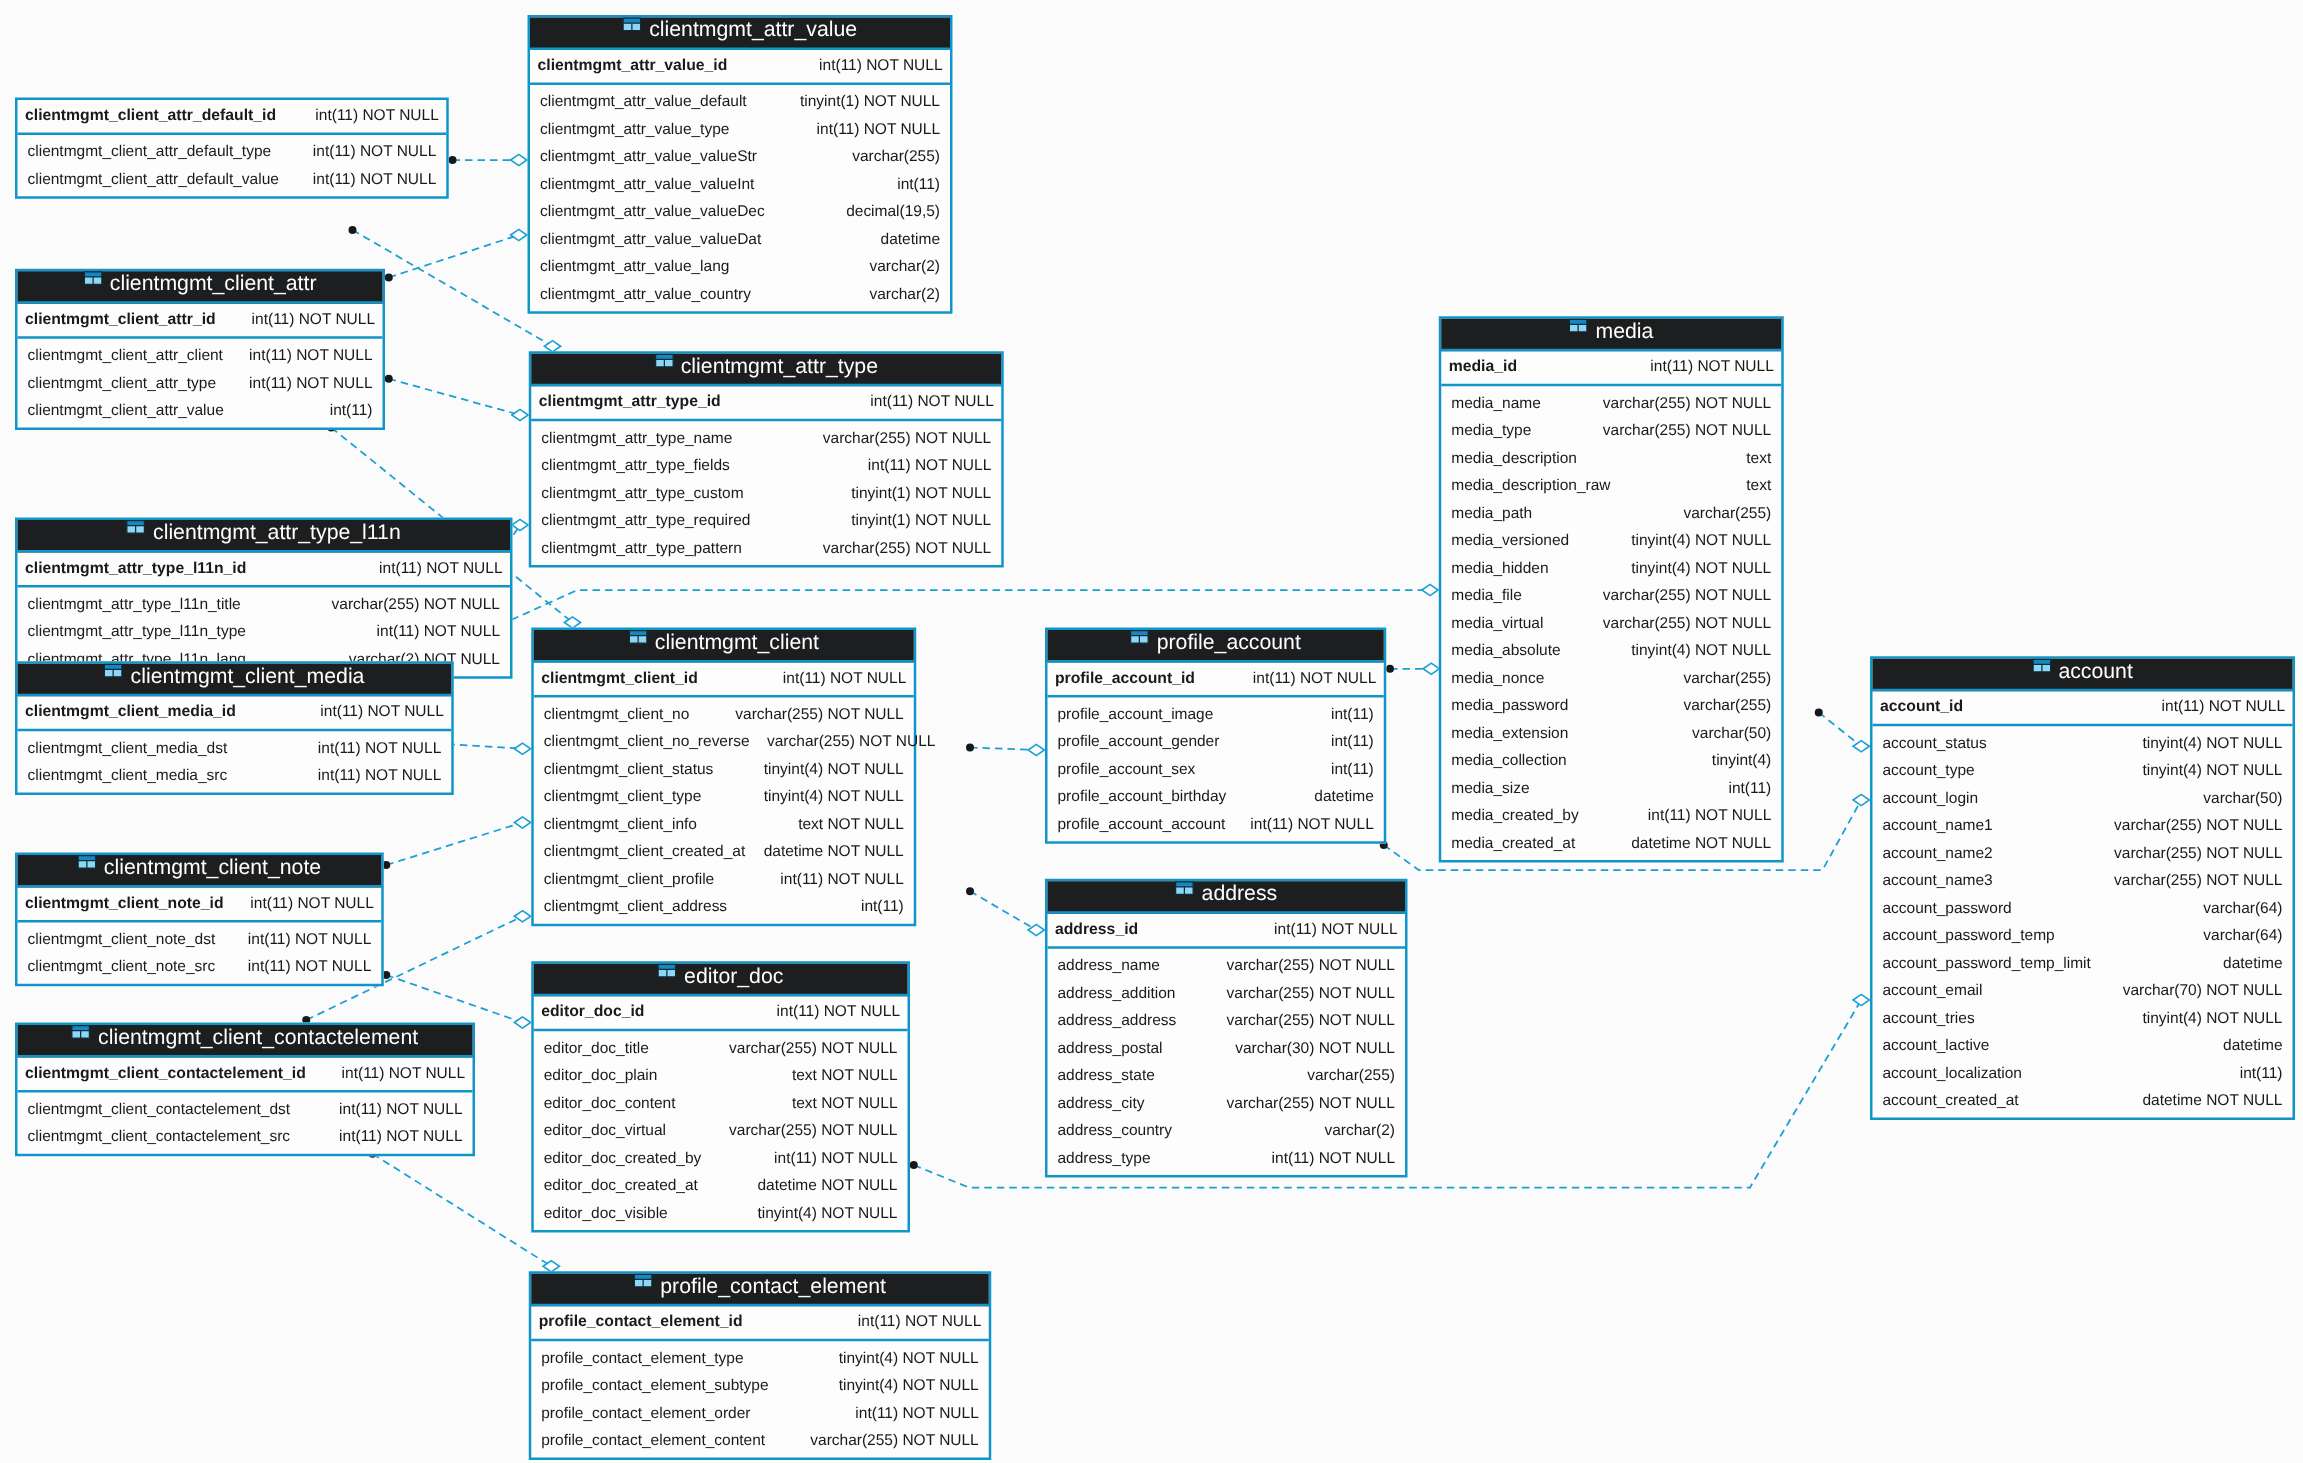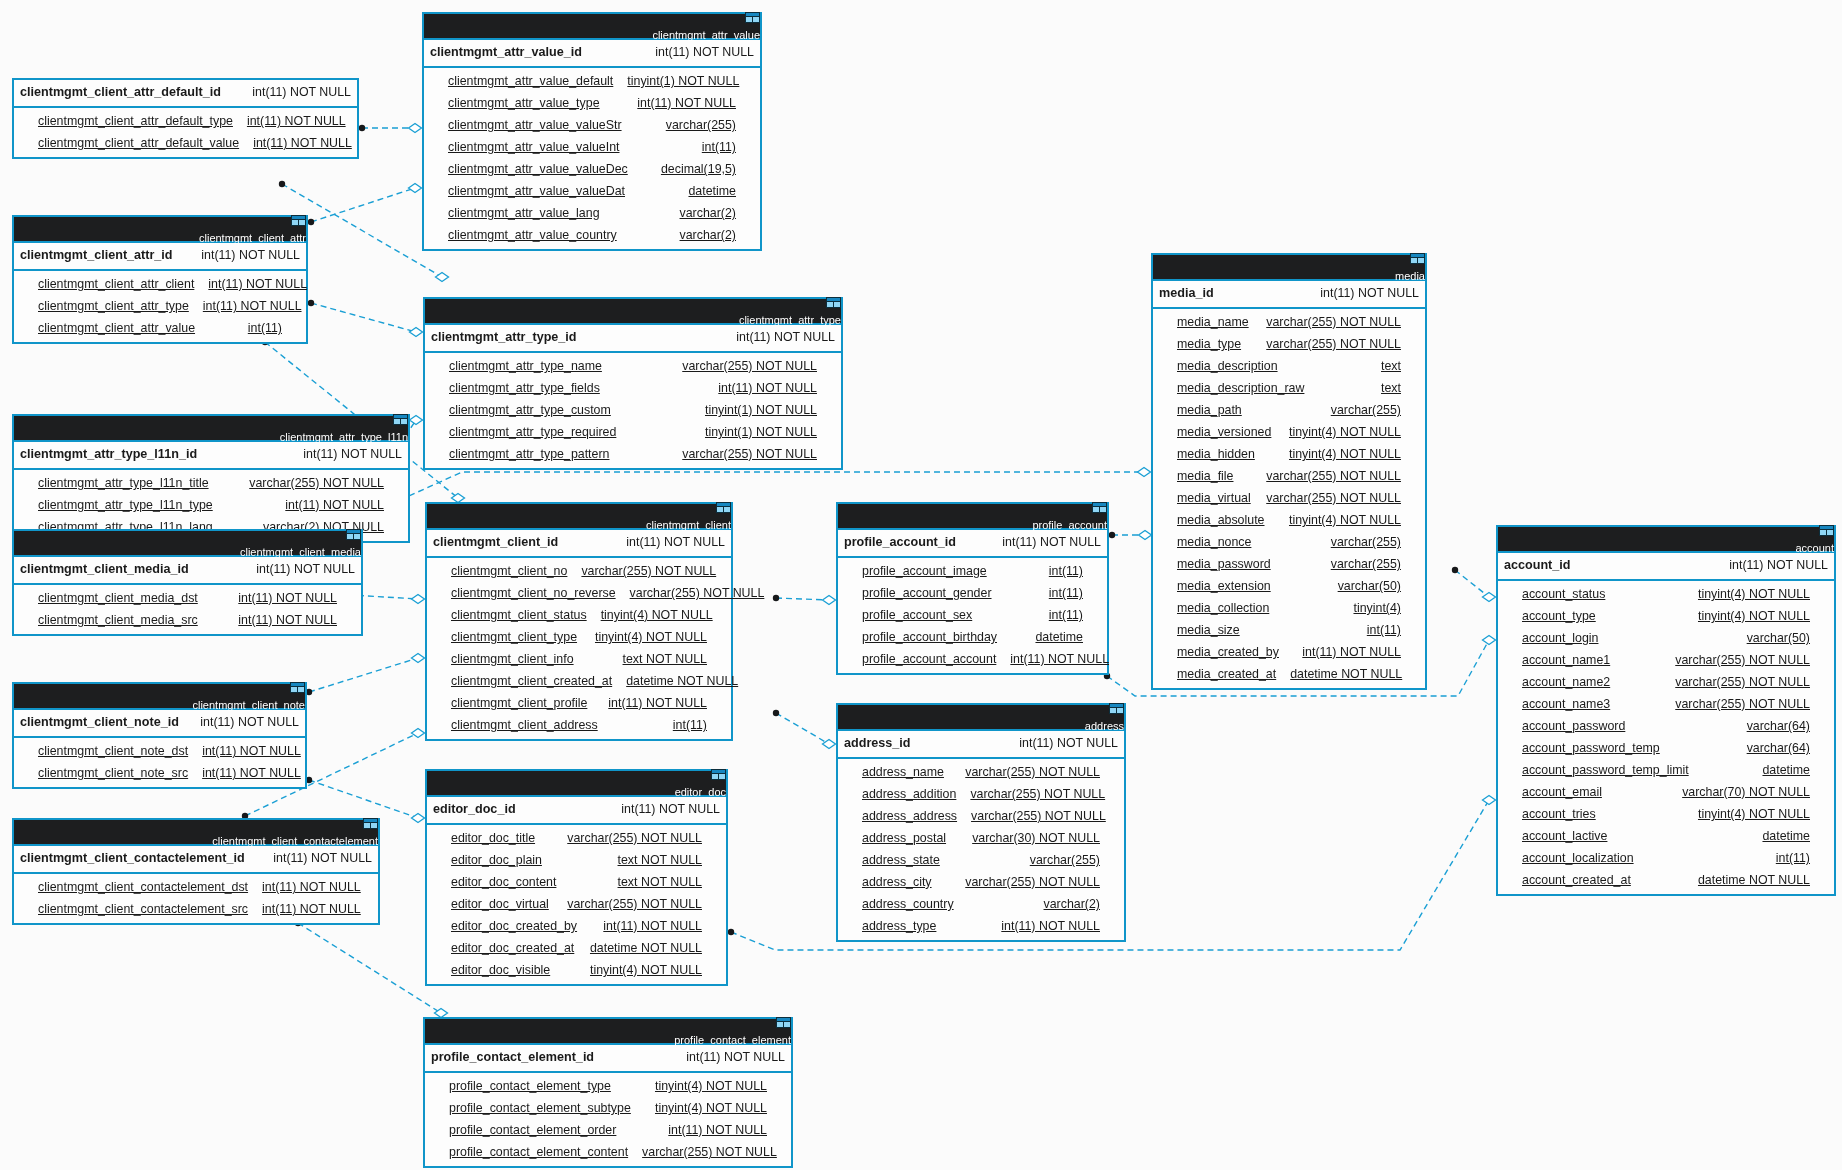--- a/index.html
+++ b/index.html
@@ -17,33 +17,33 @@
   svg.rel{position:absolute;left:0;top:0;z-index:1;}
   .rel polyline{fill:none;stroke:var(--line);stroke-width:1.4;stroke-dasharray:6 4;}
   .rel circle{fill:#17181a;stroke:none;}
   .rel path.diamond{fill:#ffffff;stroke:var(--line);stroke-width:1.3;}
   .table{
     position:absolute;background:var(--row-bg);
     border:2px solid var(--accent);box-sizing:border-box;z-index:2;
   }
   .t-header{
     background:var(--header-bg);color:var(--header-text);
-    height:24px;display:flex;align-items:flex-end;justify-content:center;gap:6px;
-    font-size:11px;border-bottom:2px solid var(--accent);white-space:nowrap;flex-direction:column;
+    height:24px;display:flex;align-items:flex-start;justify-content:center;gap:6px;
+    font-size:17px;border-bottom:2px solid var(--accent);white-space:nowrap;
   }
   .t-icon{display:inline-flex;align-items:center;}
   .row{display:flex;justify-content:space-between;white-space:nowrap;}
   .c-name{text-align:left;}
   .c-type{text-align:right;padding-left:14px;}
   .t-pk{
     padding:2px 6px 3px;border-bottom:2px solid var(--accent);
     font-size:12.6px;font-weight:bold;line-height:21px;
   }
   .t-pk .c-type{font-weight:normal;font-size:12.4px;}
-  .t-rows{padding:2px 24px 3px;text-decoration:underline;}
+  .t-rows{padding:2px 8px 3px;}
   .t-row{font-size:12.4px;line-height:22px;height:22px;}
 </style>
 </head>
 <body>
 
 <div class="canvas">
   <svg class="rel" width="1842" height="1170" viewBox="0 0 1842 1170">
       <polyline points="362,128 415,128"></polyline>
       <circle cx="362" cy="128" r="3.2"></circle>
       <path d="M 408.5 128 L 415 123.5 L 421.5 128 L 415 132.5 Z" class="diamond"></path>
@@ -218,21 +218,21 @@
         <div class="t-row row">
     <span class="c-name">clientmgmt_attr_type_l11n_type</span>
     <span class="c-type">int(11) NOT NULL</span>
   </div>
         <div class="t-row row">
     <span class="c-name">clientmgmt_attr_type_l11n_lang</span>
     <span class="c-type">varchar(2) NOT NULL</span>
   </div>
       </div>
   </div>
-    <div class="table" style="left: 423px; top: 281px; width: 420px; margin-top: 16px;">
+    <div class="table" style="left: 423px; top: 281px; width: 380px;">
     <div class="t-header">
       <span class="t-icon">
         <svg width="15" height="11" viewBox="0 0 15 11" aria-hidden="true">
           <rect x="0.5" y="0.5" width="14" height="10" fill="#8fd6f5" stroke="#0c2e3c"></rect>
           <rect x="0.5" y="0.5" width="14" height="4" fill="#1787c0" stroke="#0c2e3c"></rect>
           <line x1="7.5" y1="4.5" x2="7.5" y2="10.5" stroke="#0c2e3c"></line>
         </svg>
       </span>
       <span class="t-title">clientmgmt_attr_type</span>
     </div>

